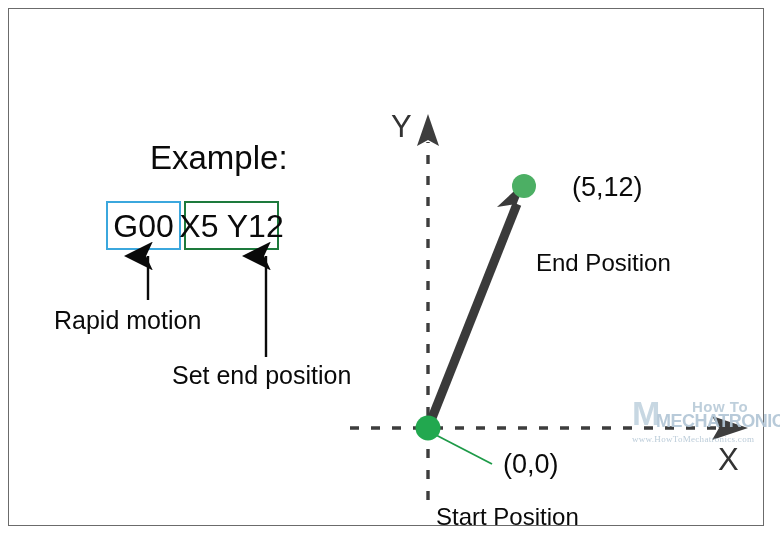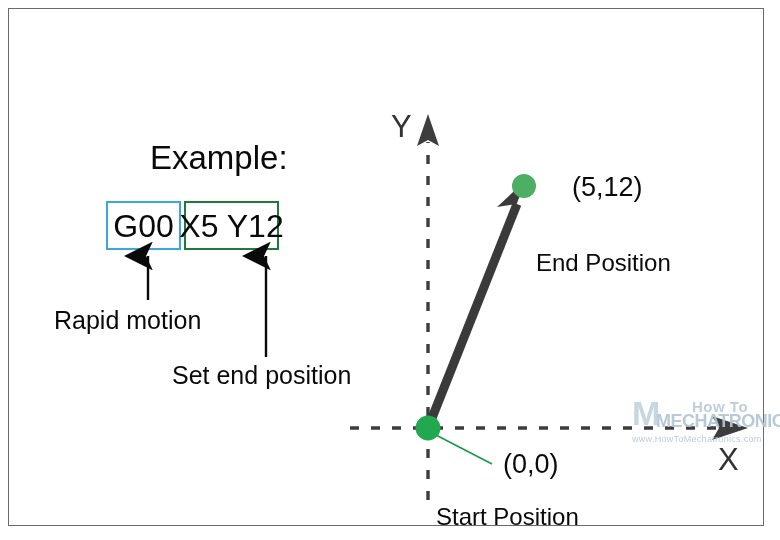--- a/index.html
+++ b/index.html
@@ -162,21 +162,21 @@
     color: #b2c6d6;
     letter-spacing: -0.5px;
   }
   #watermark .wm-url {
     position: absolute;
     left: 0px;
     top: 40px;
     font-size: 9px;
     line-height: 11px;
     color: #b6c8d6;
-    font-family: Liberation Sans, sans-serif;
+    font-family: Liberation Serif, serif;
     letter-spacing: 0.3px;
   }
 </style>
 </head>
 <body>
 
 <div id="canvas">
 
   <div id="frame-border"></div>
 

